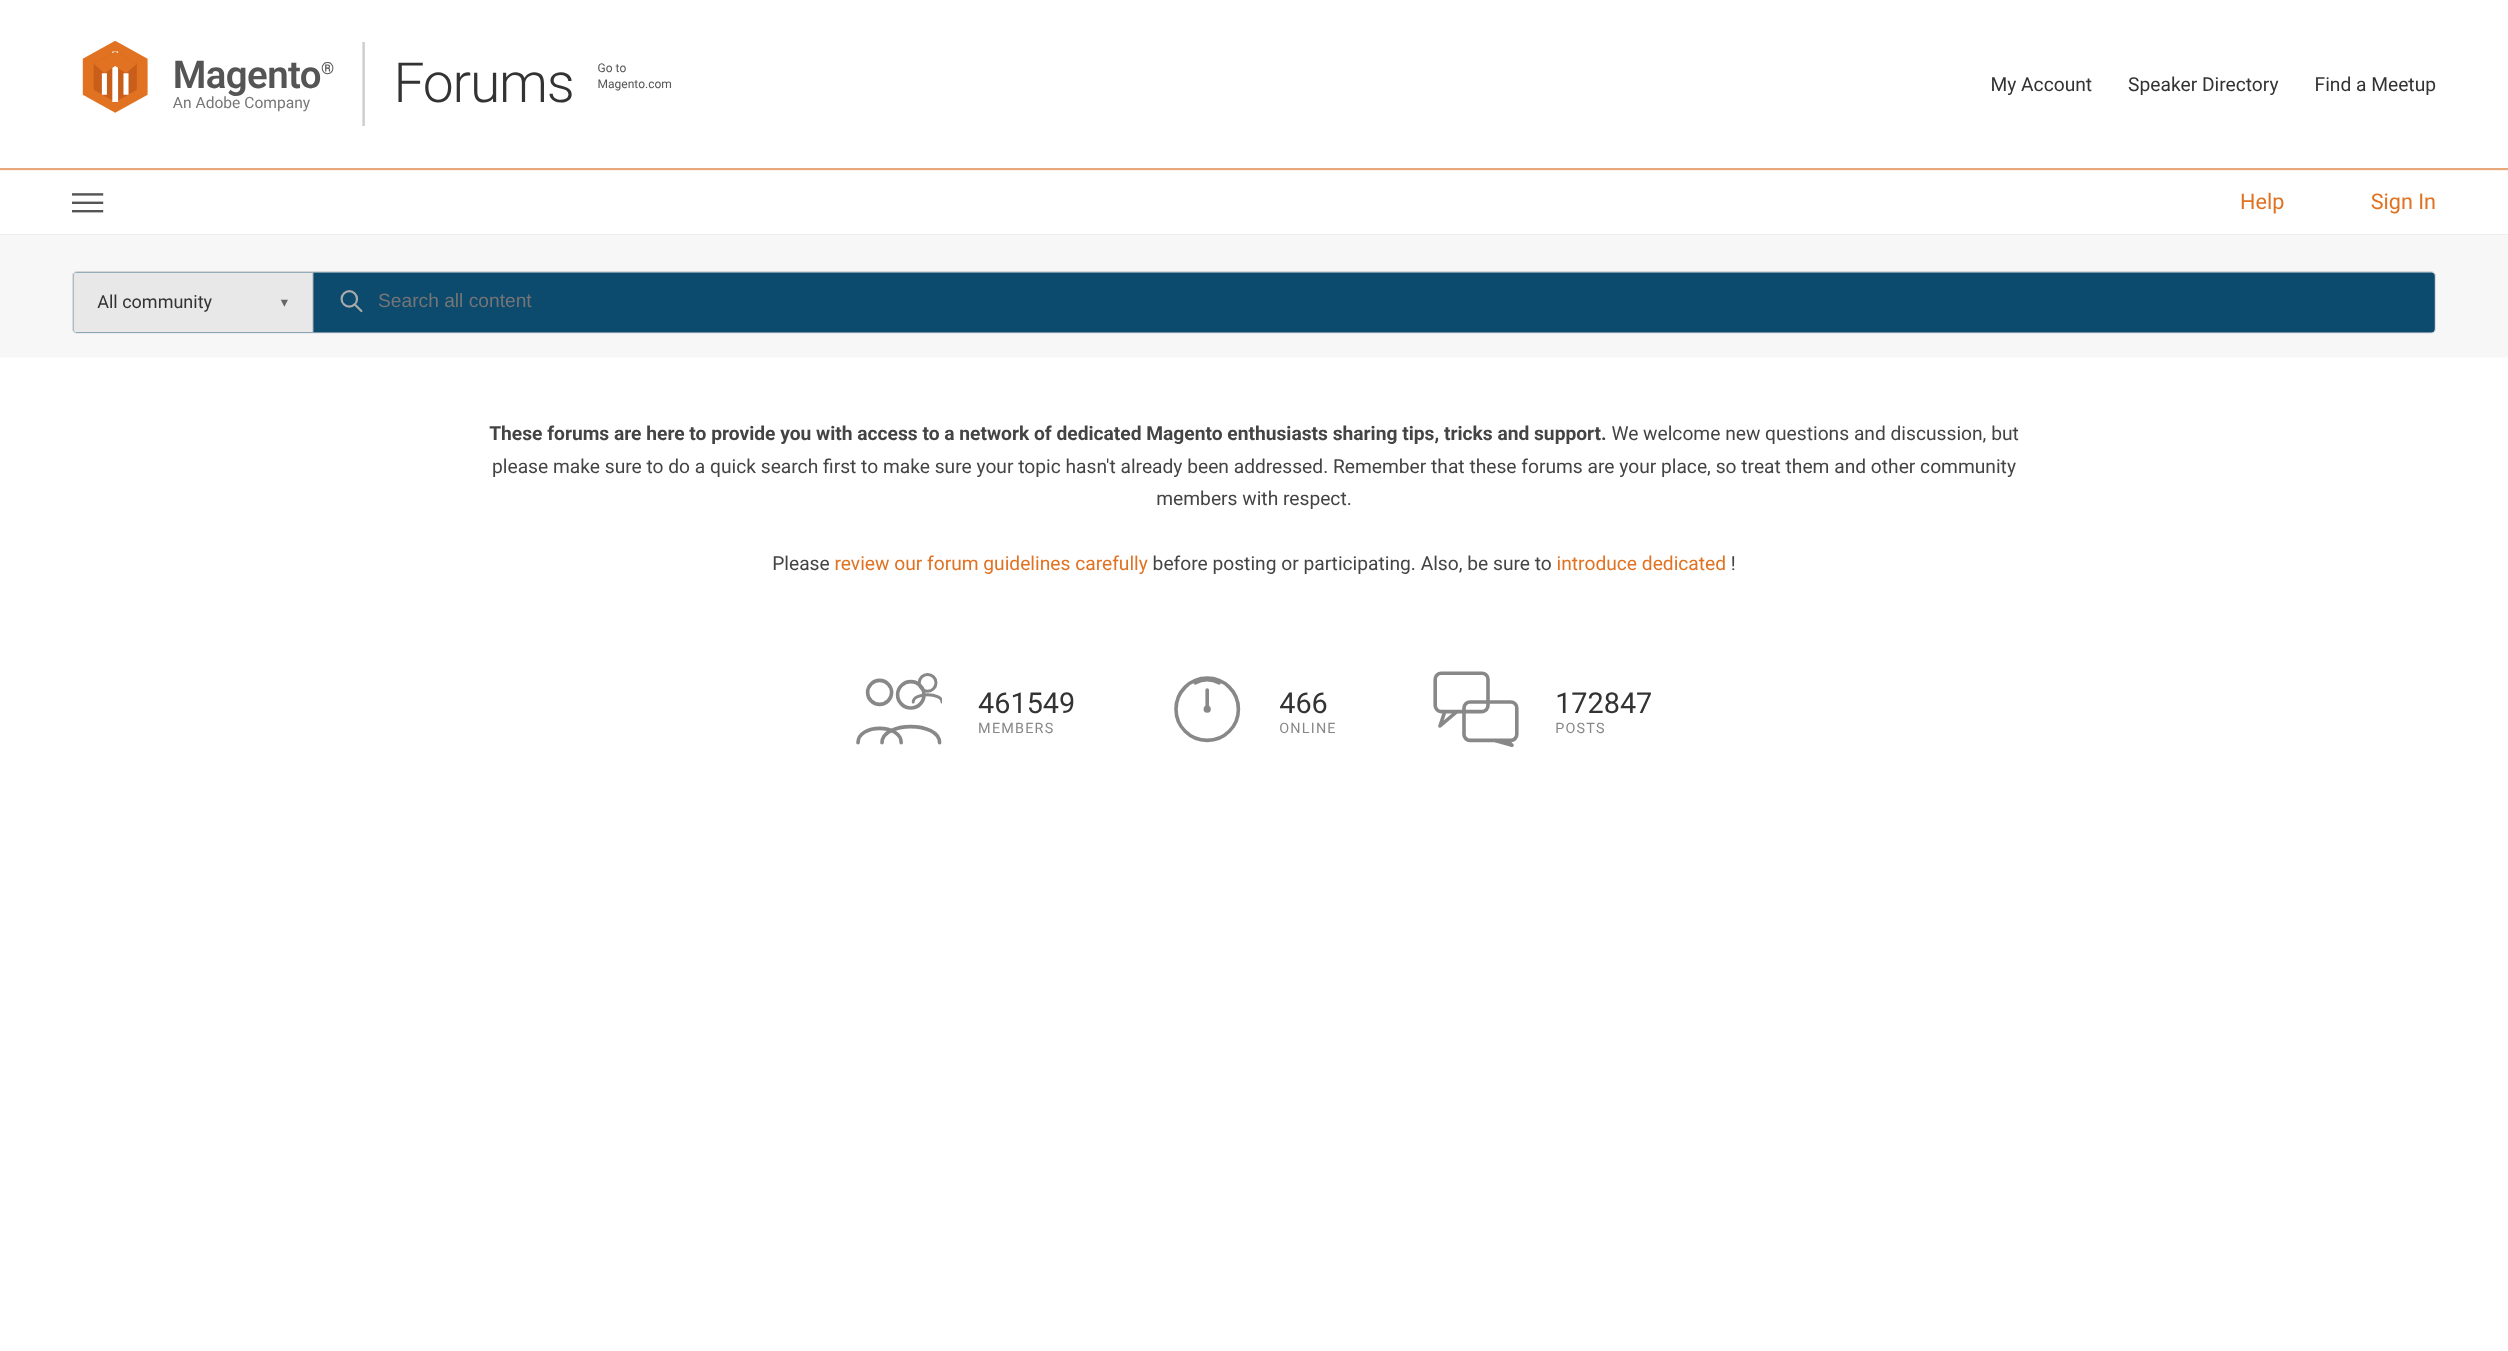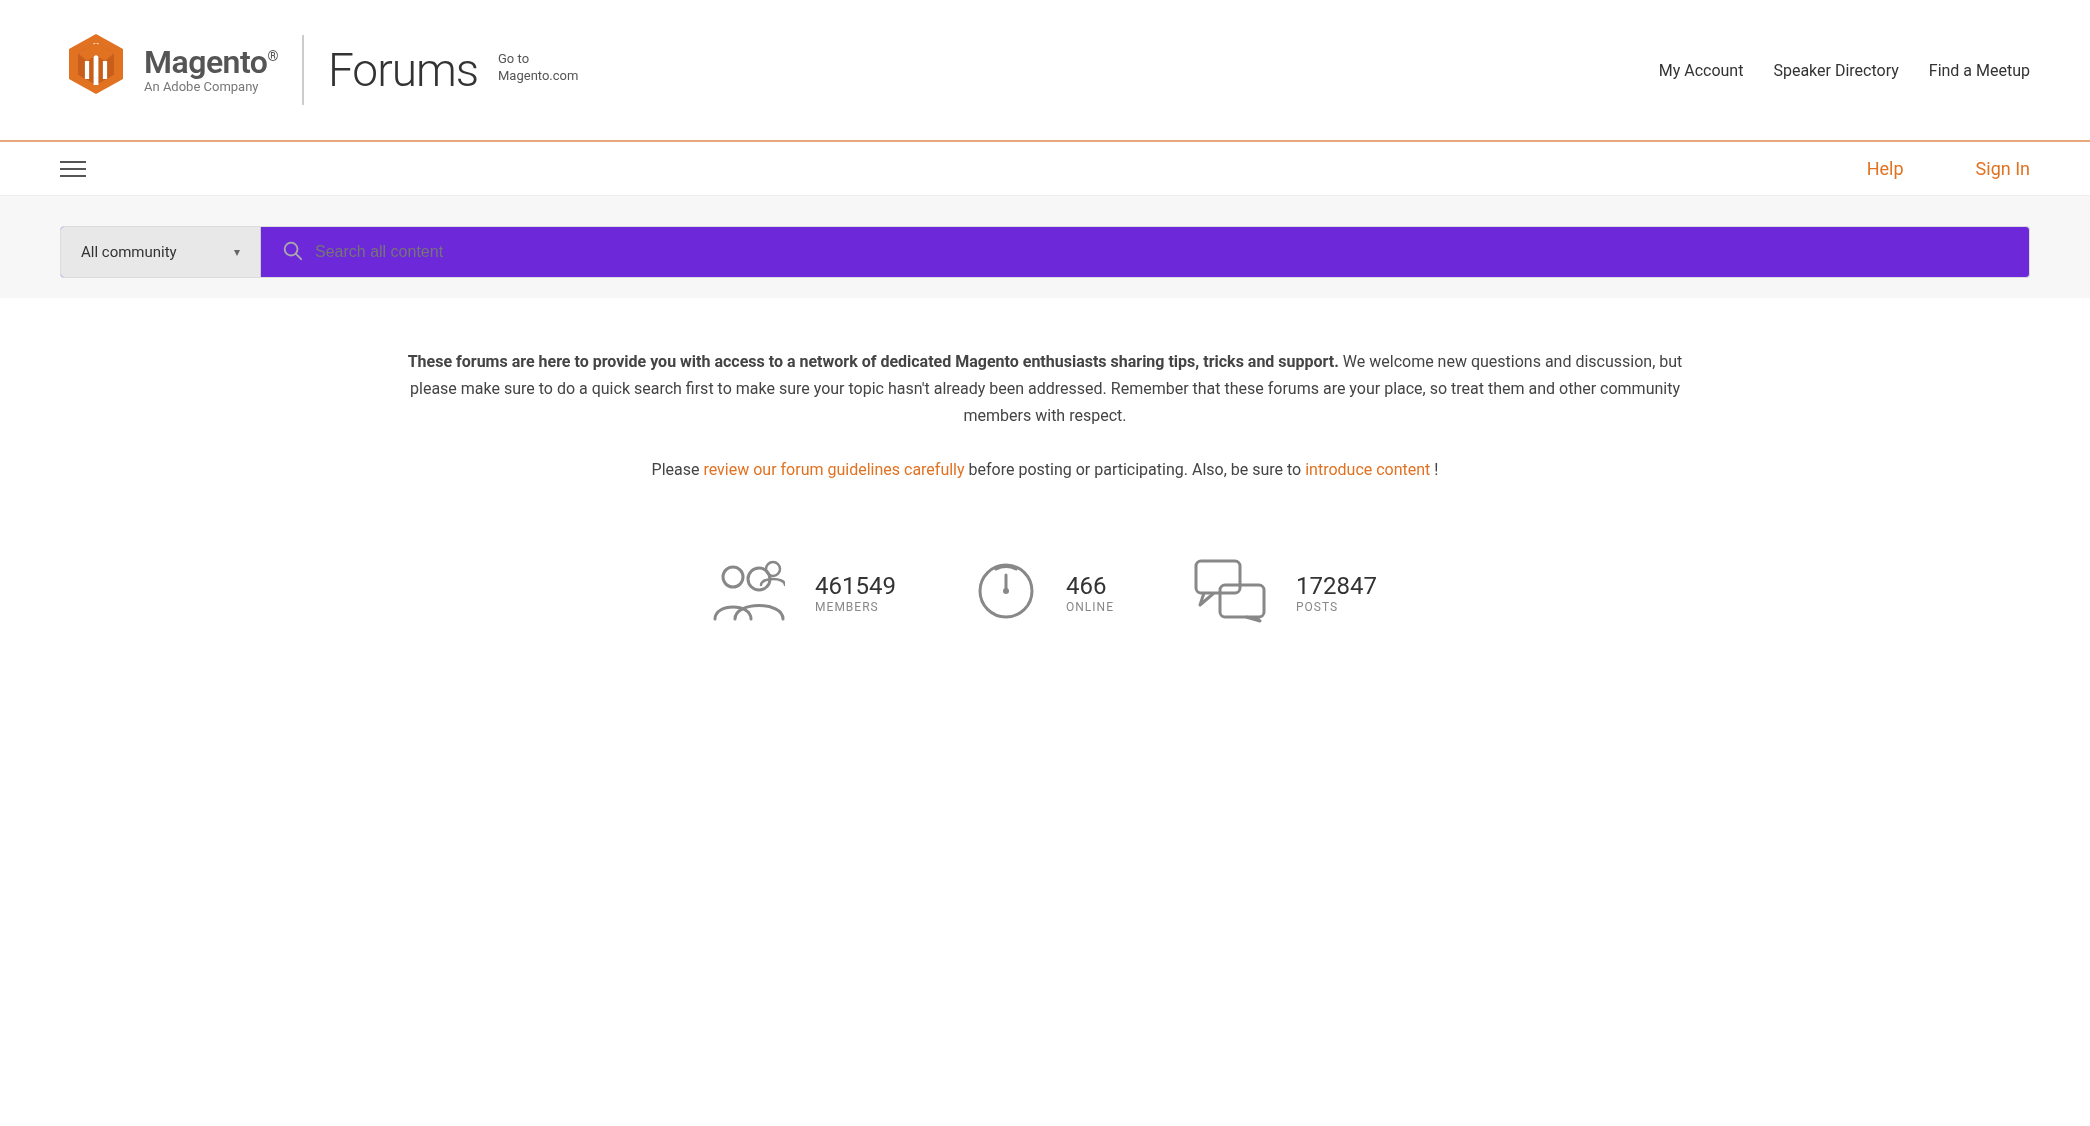--- a/index.html
+++ b/index.html
@@ -57,21 +57,21 @@
       align-items: flex-start;
       gap: 20px;
     }
     .forums-title {
       font-size: 46px;
       font-weight: 300;
       color: #333;
       letter-spacing: -1px;
     }
     .goto-magento {
-      font-size: 13px;
+      font-size: 10px;
       color: #555;
       line-height: 1.3;
       margin-top: 8px;
     }
     .top-nav-right {
       display: flex;
       align-items: center;
       gap: 30px;
     }
     .top-nav-right a {
@@ -118,21 +118,21 @@
     
     .search-section {
       padding: 30px 60px 20px;
       background: #f7f7f7;
     }
     .search-bar {
       display: flex;
       align-items: center;
       border: 1px solid #ddd;
       border-radius: 4px;
-      background: #6d28d9;
+      background: #0c4a6e;
       overflow: hidden;
     }
     .community-select {
       display: flex;
       align-items: center;
       gap: 10px;
       padding: 16px 20px;
       background: #e8e8e8;
       cursor: pointer;
       border-right: 1px solid #ccc;
@@ -298,21 +298,21 @@
 <div class="main-content">
   <p class="intro-text">
     <span class="bold-part">These forums are here to provide you with access to a network of dedicated Magento enthusiasts sharing tips, tricks and support.</span>
     <span> We welcome new questions and discussion, but please make sure to do a quick search first to make sure your topic hasn't already been addressed. Remember that these forums are your place, so treat them and other community members with respect.</span>
   </p>
 
   <p class="guidelines-text">
     <span>Please </span>
     <a class="orange-link">review our forum guidelines carefully</a>
     <span> before posting or participating. Also, be sure to </span>
-    <a class="orange-link">introduce content</a>
+    <a class="orange-link">introduce dedicated</a>
     <span>!</span>
   </p>
 
   <div class="stats-row">
 
     <div class="stat-item">
       <div class="stat-icon">
         <svg width="72" height="64" viewBox="0 0 72 64" fill="none" xmlns="http://www.w3.org/2000/svg">
 
           <circle cx="20" cy="18" r="10" stroke="#888" stroke-width="3" fill="none"></circle>

